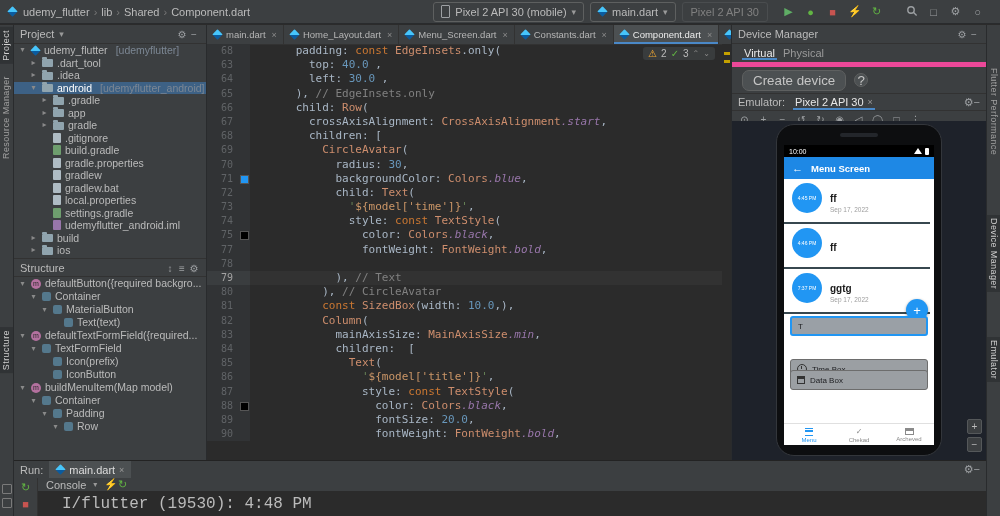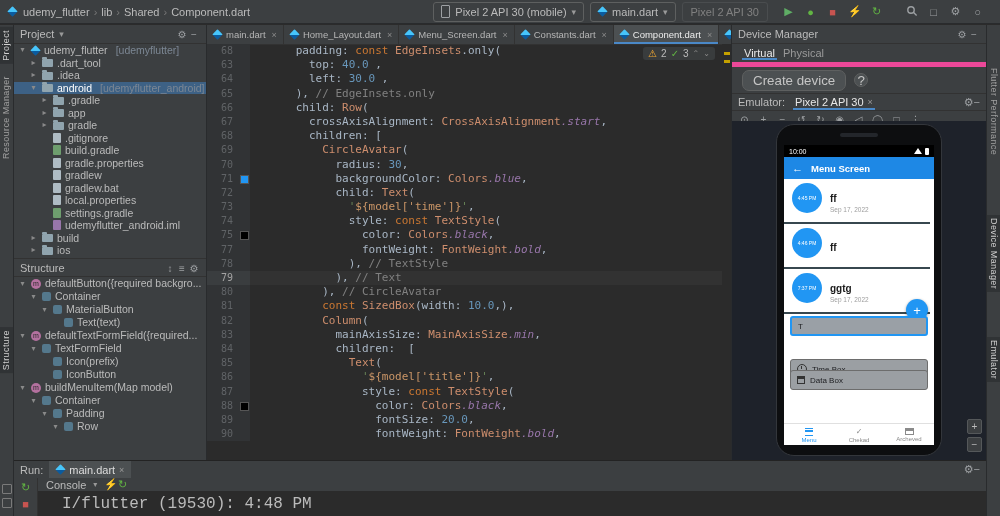--- a/index.html
+++ b/index.html
@@ -430,21 +430,21 @@
         <div class="cl"><span class="ln">67</span><span class="chipcol"></span><span class="src">        crossAxisAlignment: <span class="tk-cls">CrossAxisAlignment</span><span class="tk-prop">.start</span>,</span></div>
         <div class="cl"><span class="ln">68</span><span class="chipcol"></span><span class="src">        children: [</span></div>
         <div class="cl"><span class="ln">69</span><span class="chipcol"></span><span class="src">          <span class="tk-cls">CircleAvatar</span>(</span></div>
         <div class="cl"><span class="ln">70</span><span class="chipcol"></span><span class="src">            radius: <span class="tk-num">30</span>,</span></div>
         <div class="cl"><span class="ln">71</span><span class="chipcol"><span class="chip" style="background: rgb(33, 150, 243);"></span></span><span class="src">            backgroundColor: <span class="tk-cls">Colors</span><span class="tk-prop">.blue</span>,</span></div>
         <div class="cl"><span class="ln">72</span><span class="chipcol"></span><span class="src">            child: <span class="tk-cls">Text</span>(</span></div>
         <div class="cl"><span class="ln">73</span><span class="chipcol"></span><span class="src">              <span class="tk-str">'<span class="tk-int">${model['time']}</span>'</span>,</span></div>
         <div class="cl"><span class="ln">74</span><span class="chipcol"></span><span class="src">              style: <span class="tk-kw">const</span> <span class="tk-cls">TextStyle</span>(</span></div>
         <div class="cl"><span class="ln">75</span><span class="chipcol"><span class="chip" style="background: rgb(0, 0, 0);"></span></span><span class="src">                color: <span class="tk-cls">Colors</span><span class="tk-prop">.black</span>,</span></div>
         <div class="cl"><span class="ln">77</span><span class="chipcol"></span><span class="src">                fontWeight: <span class="tk-cls">FontWeight</span><span class="tk-prop">.bold</span>,</span></div>
-        <div class="cl"><span class="ln">78</span><span class="chipcol"></span><span class="src">              ), <span class="tk-com">// TextStyle</span></span></div>
+        <div class="cl"><span class="ln">78</span><span class="chipcol"></span></div>
         <div class="cl cur"><span class="ln">79</span><span class="chipcol"></span><span class="src">            ), <span class="tk-com">// Text</span></span></div>
         <div class="cl"><span class="ln">80</span><span class="chipcol"></span><span class="src">          ), <span class="tk-com">// CircleAvatar</span></span></div>
         <div class="cl"><span class="ln">81</span><span class="chipcol"></span><span class="src">          <span class="tk-kw">const</span> <span class="tk-cls">SizedBox</span>(width: <span class="tk-num">10.0</span>,),</span></div>
         <div class="cl"><span class="ln">82</span><span class="chipcol"></span><span class="src">          <span class="tk-cls">Column</span>(</span></div>
         <div class="cl"><span class="ln">83</span><span class="chipcol"></span><span class="src">            mainAxisSize: <span class="tk-cls">MainAxisSize</span><span class="tk-prop">.min</span>,</span></div>
         <div class="cl"><span class="ln">84</span><span class="chipcol"></span><span class="src">            children:  [</span></div>
         <div class="cl"><span class="ln">85</span><span class="chipcol"></span><span class="src">              <span class="tk-cls">Text</span>(</span></div>
         <div class="cl"><span class="ln">86</span><span class="chipcol"></span><span class="src">                <span class="tk-str">'<span class="tk-int">${model['title']}</span>'</span>,</span></div>
         <div class="cl"><span class="ln">87</span><span class="chipcol"></span><span class="src">                style: <span class="tk-kw">const</span> <span class="tk-cls">TextStyle</span>(</span></div>
         <div class="cl"><span class="ln">88</span><span class="chipcol"><span class="chip" style="background: rgb(0, 0, 0);"></span></span><span class="src">                  color: <span class="tk-cls">Colors</span><span class="tk-prop">.black</span>,</span></div>

